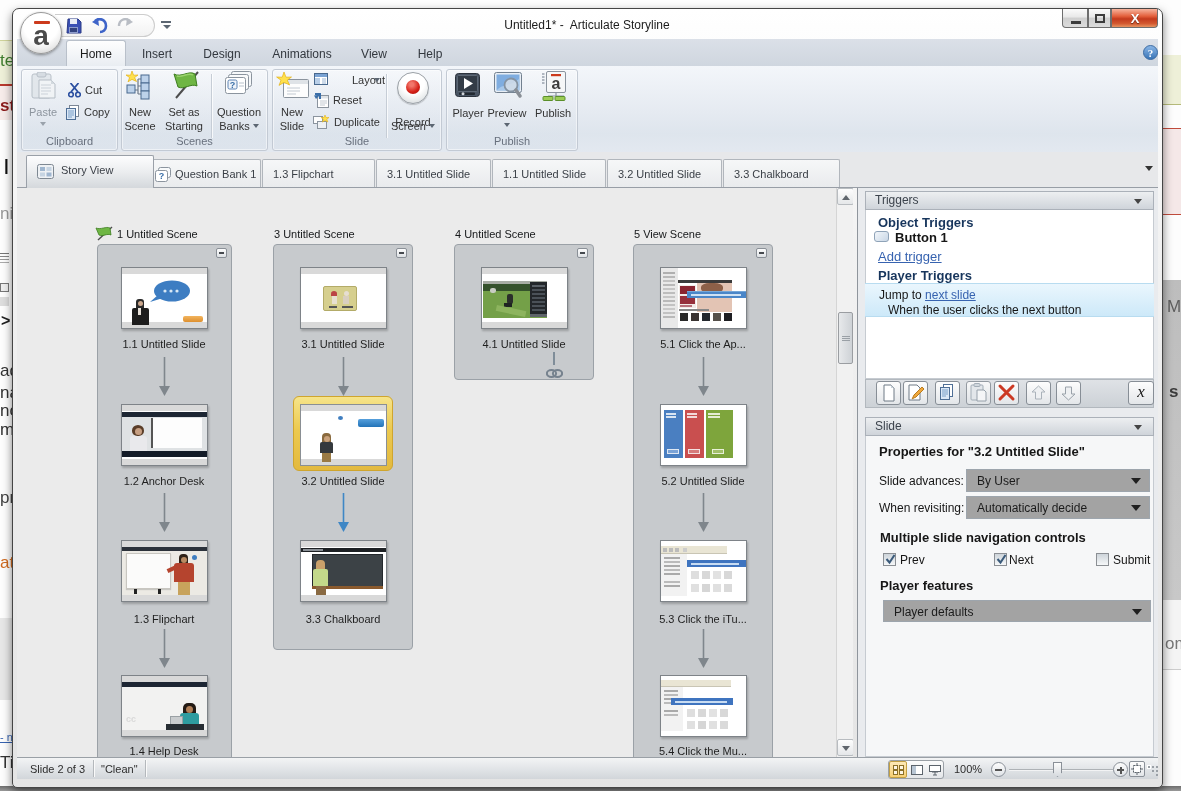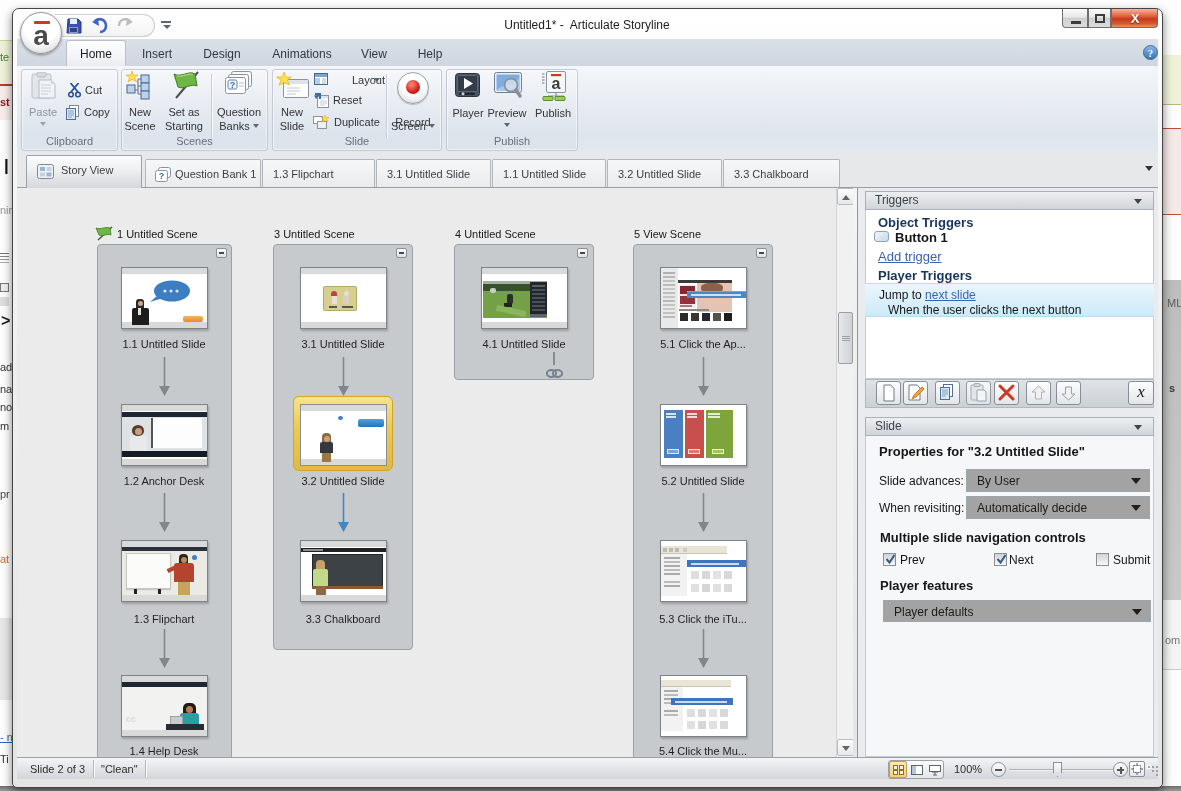--- a/index.html
+++ b/index.html
@@ -1,19 +1,19 @@
 <!DOCTYPE html>
 <html><head>
 <meta charset="utf-8">
 <style>
 * { margin:0; padding:0; box-sizing:border-box; }
 html,body { width:1181px; height:791px; overflow:hidden; }
 body { font-family:"Liberation Sans", sans-serif; background:#fdfdfd; position:relative; }
 .abs { position:absolute; }
-.bgf { position:absolute; font-size:11px; color:#666; white-space:nowrap; }
+.bgf { position:absolute; font-size:17px; color:#666; white-space:nowrap; }
 
 #win { position:absolute; left:12px; top:8px; width:1151px; height:780px;
   background:linear-gradient(#ffffff,#f2f2f2 30%,#e4e4e4);
   border:1px solid #454545; border-radius:7px 7px 5px 5px;
   box-shadow:0 4px 10px rgba(0,0,0,.5); }
 #title { position:absolute; left:459px; top:6px; width:230px; height:20px; font-size:12px; color:#1c1c1c; text-align:center; line-height:20px; white-space:nowrap; }
 .capbtn { position:absolute; top:0px; height:19px; border:1px solid #6e6e6e; border-top:none;
   background:linear-gradient(#fbfbfb,#e8e8e8 45%,#cfcfcf 50%,#dcdcdc); }
 #btnmin { left:1049px; width:26px; border-radius:0 0 0 4px; }
 #btnmax { left:1075px; width:23px; }
@@ -276,21 +276,21 @@
       <rect x="8.5" y="0.5" width="19" height="21" rx="1.5" fill="#f6f7f8" stroke="#8b949e"></rect>
       <rect x="13" y="3" width="10" height="2.2" fill="#cc3a1d"></rect>
       <text x="18" y="18" font-size="16" font-weight="bold" fill="#3c3c3c" text-anchor="middle">a</text>
       <path d="M18 21 v4 M10 25 h16" stroke="#8b949e" stroke-width="1.2" fill="none"></path>
       <rect x="5" y="25.5" width="10" height="4" rx="1" fill="#9ccc55" stroke="#5a8f2a"></rect>
         <rect x="17" y="25.5" width="10" height="4" rx="1" fill="#9ccc55" stroke="#5a8f2a"></rect>
     </svg>
     <div class="rtxt" style="left:510px;top:41px;width:52px;">Publish</div>
   </div>
   <div id="tabstrip">
-    <div class="stab" id="stabactive" style="left:9px;width:116px;">
+    <div class="stab" id="stabactive" style="left:9px;width:128px;">
       <svg class="abs" style="left:10px;top:8px;" width="17" height="15" viewBox="0 0 17 15">
           <rect x="0.5" y="0.5" width="16" height="14" rx="2" fill="#eef1f4" stroke="#7e8892"></rect>
           <rect x="3" y="3" width="5" height="4" fill="#9fb6cf"></rect>
           <rect x="9.5" y="3" width="5" height="4" fill="#c6d4e2"></rect>
           <rect x="3" y="8.5" width="5" height="4" fill="#c6d4e2"></rect>
           <rect x="9.5" y="8.5" width="5" height="4" fill="#9fb6cf"></rect>
         </svg>
       <span style="margin-left:34px;text-align:left;">Story View</span>
     </div>
     <div class="stab" style="left:128px;width:116px;">

